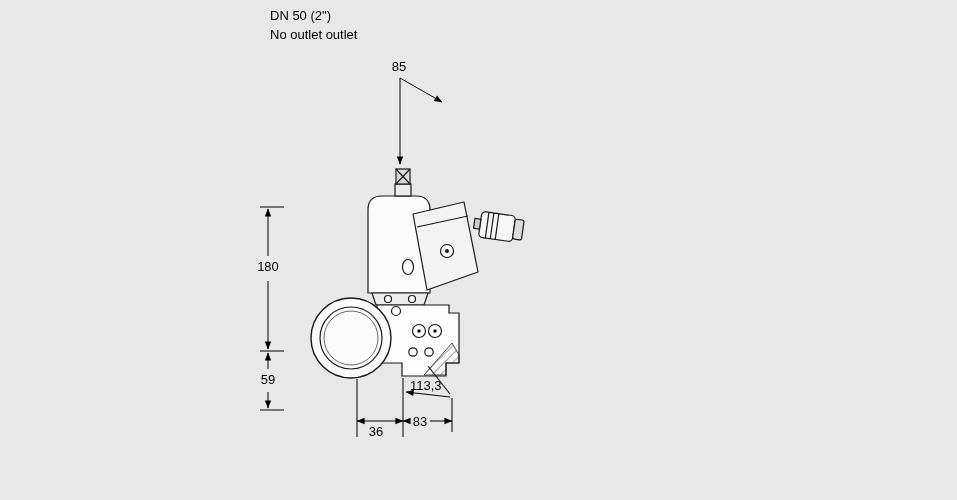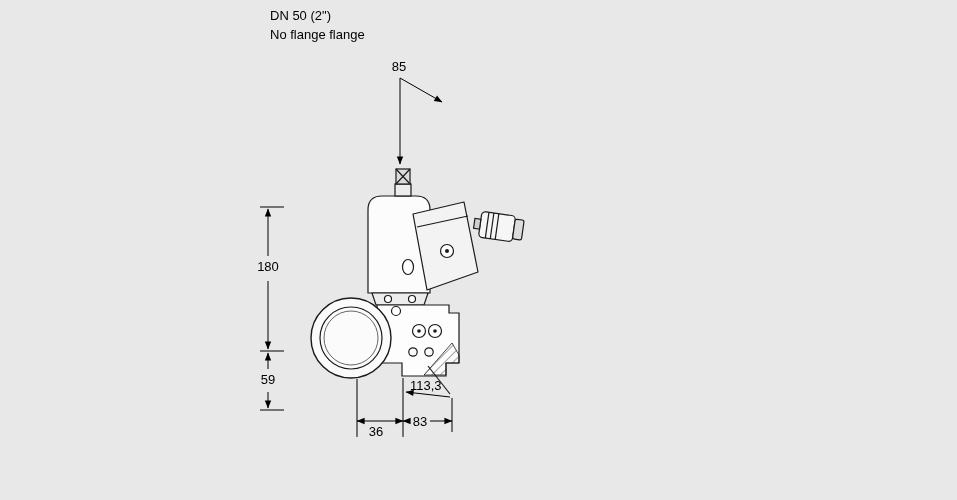--- a/index.html
+++ b/index.html
@@ -36,21 +36,21 @@
   .dimline{stroke:#000;stroke-width:1;fill:none;}
   .part{stroke:#1a1a1a;stroke-width:1.2;}
 </style>
 </head>
 <body>
 
 <div class="stage">
 
   <div class="hdr">
     <div>DN 50 (2")</div>
-    <div>No flange flange</div>
+    <div>No outlet outlet</div>
   </div>
 
   <svg class="drawing" viewBox="0 0 957 500">
     <defs>
       <marker id="arr" viewBox="0 0 10 10" refX="9.5" refY="5" markerWidth="10" markerHeight="8" markerUnits="userSpaceOnUse" orient="auto-start-reverse">
         <path d="M0,1 L10,5 L0,9 Z" fill="#000"></path>
       </marker>
       <pattern id="hatch" width="6" height="6" patternUnits="userSpaceOnUse" patternTransform="rotate(45)">
         <line x1="0" y1="0" x2="0" y2="6" stroke="#444" stroke-width="1"></line>
       </pattern>

